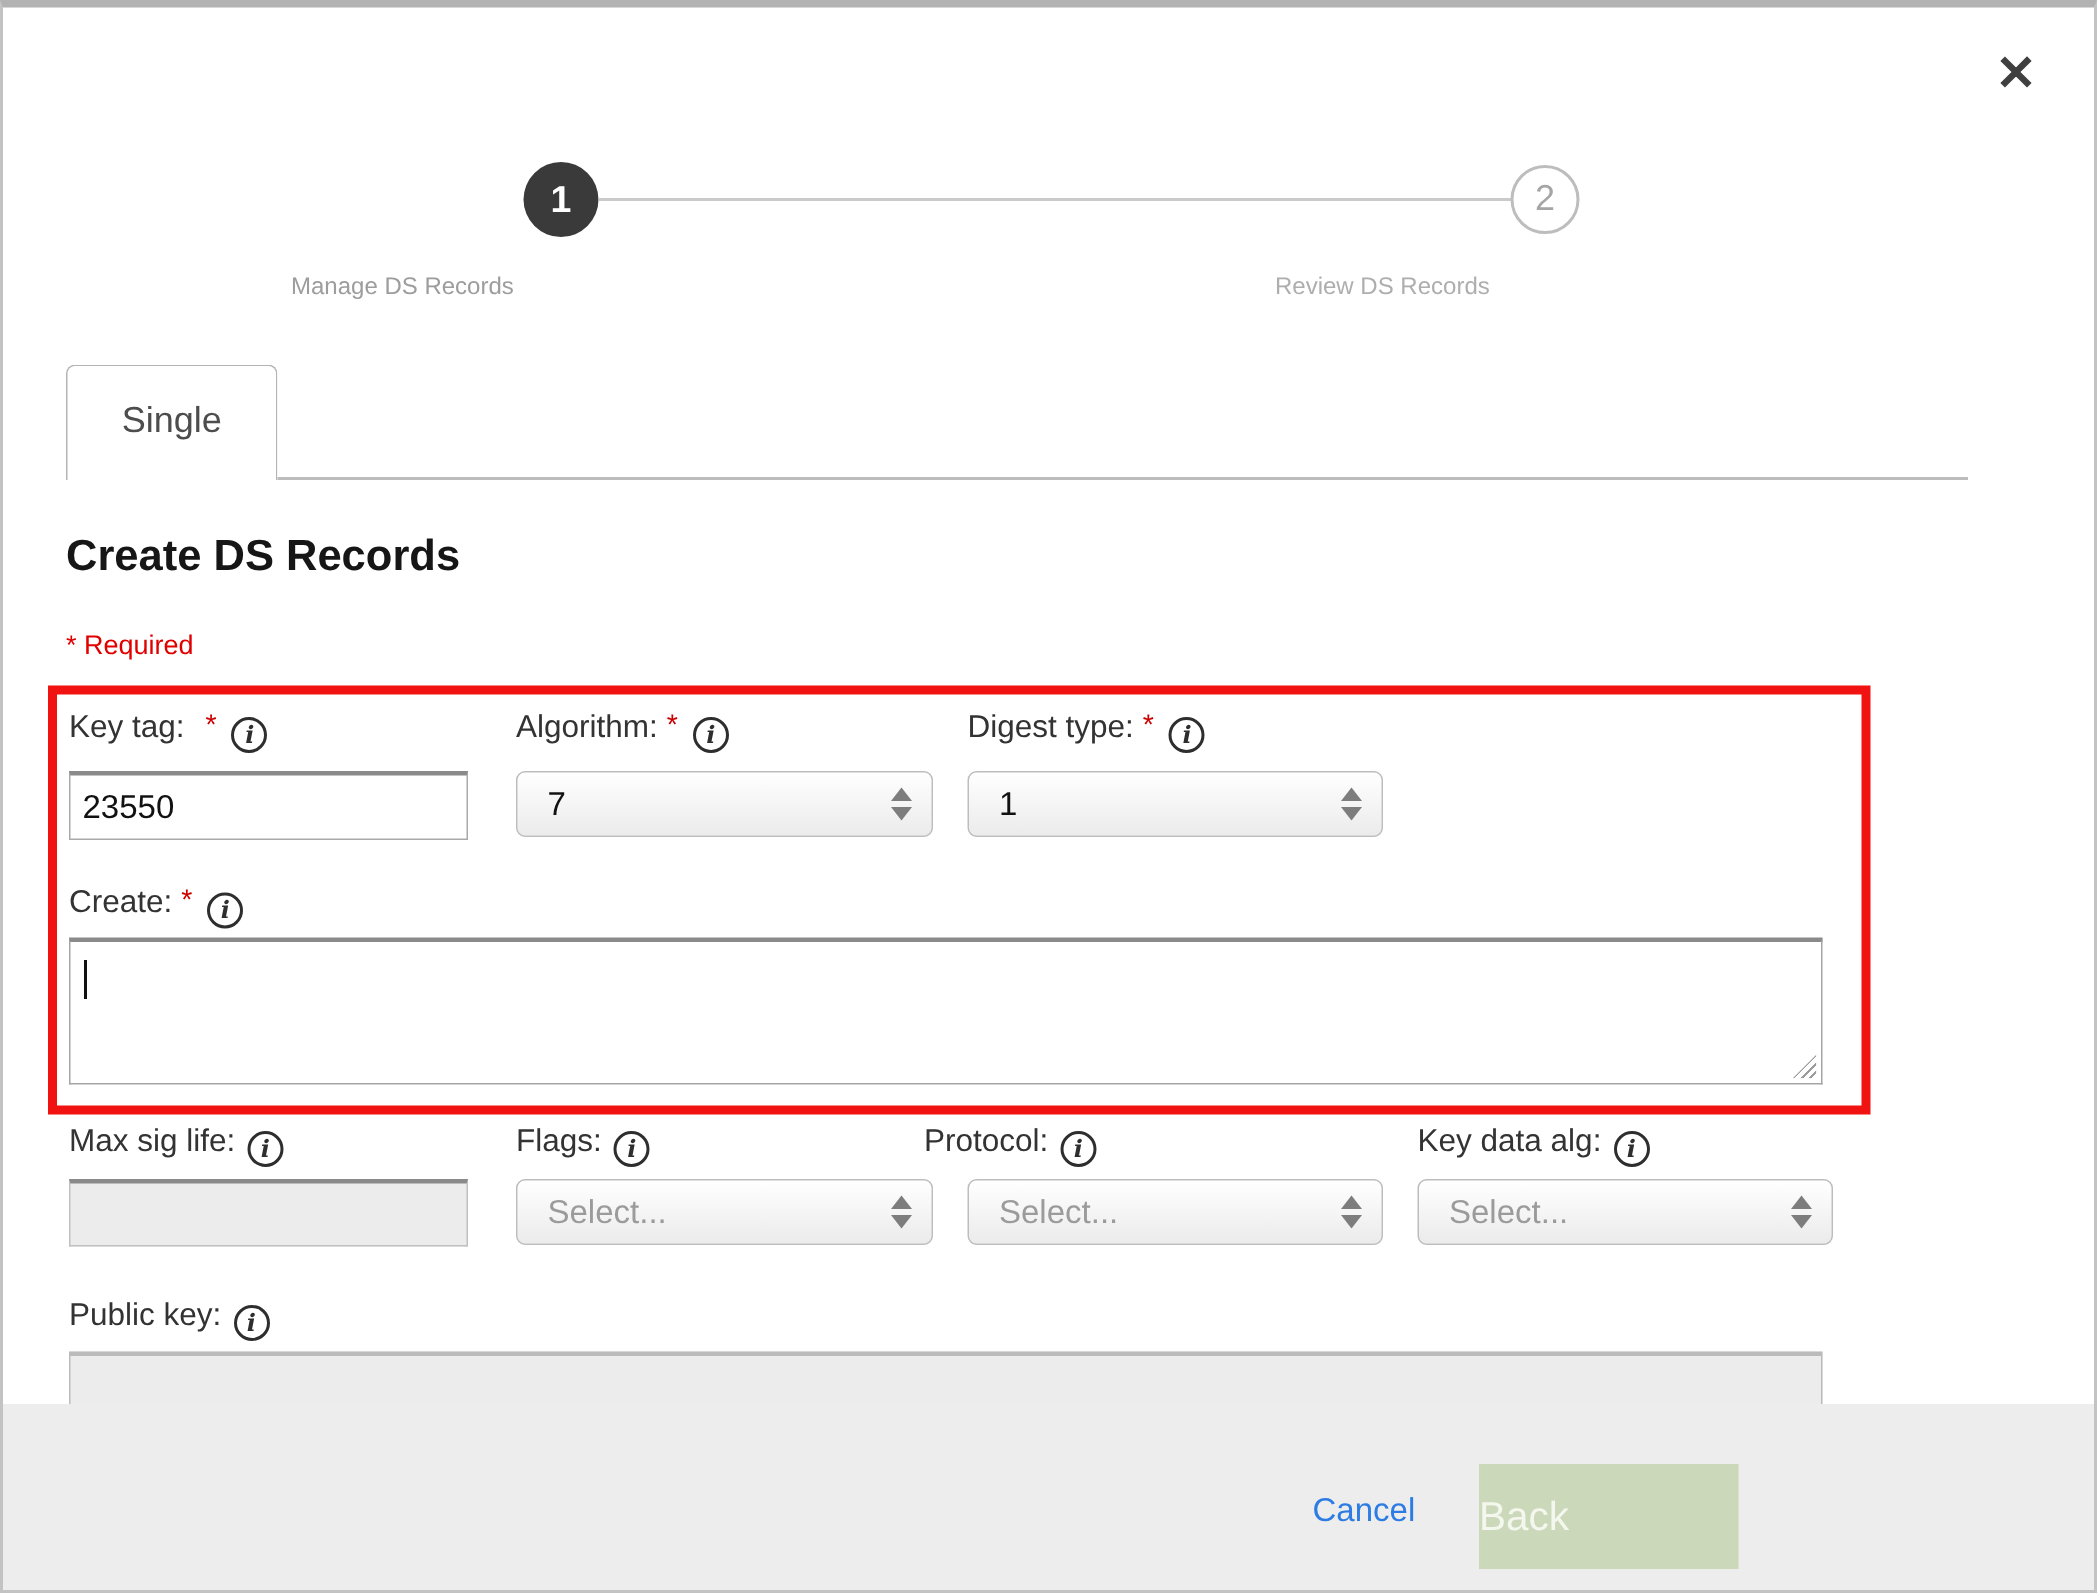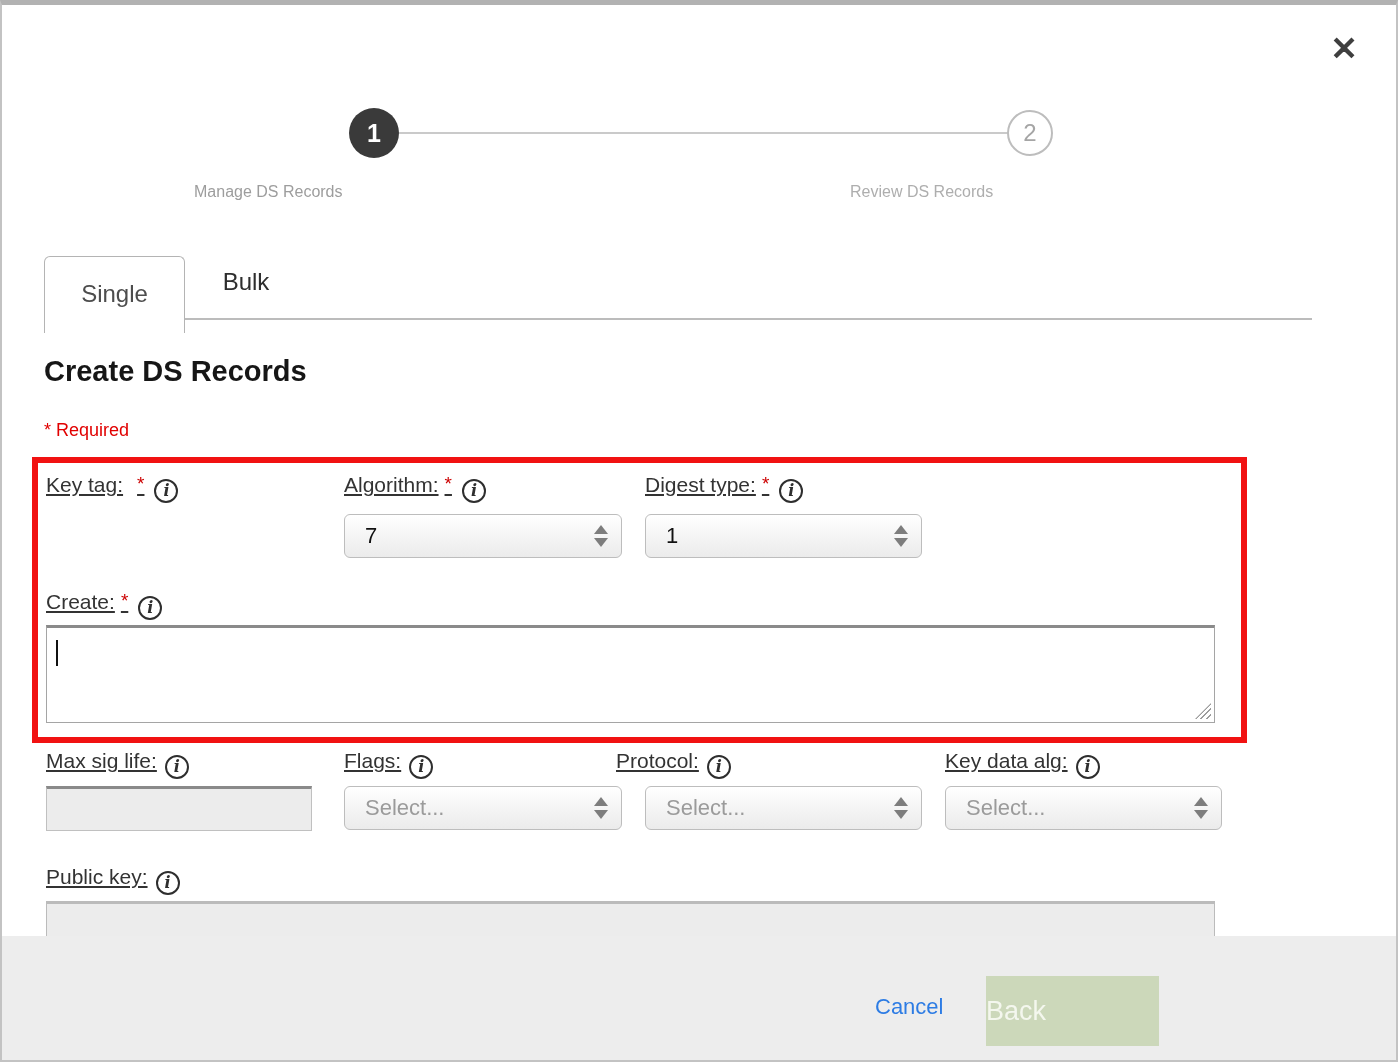--- a/index.html
+++ b/index.html
@@ -20,33 +20,33 @@
   .step-circle.inactive { left:1005px; top:105px; width:46px; height:46px; background:#fff;
                           border:2px solid #bdbdbd; color:#a5a5a5; font-size:24px; line-height:42px; }
   .step-line { position:absolute; left:397px; top:127px; width:610px; height:2px; background:#cacaca; }
   .step-label { position:absolute; top:178px; width:360px; text-align:left; font-size:16px; }
   .step-label.l1 { left:192px; color:#9d9d9d; }
   .step-label.l2 { left:848px; color:#aeaeae; }
 
   
   .tab { position:absolute; top:238px; height:77px; font-size:24px; text-align:center; cursor:pointer; }
   .tab.active { left:42px; width:141px; background:#fff; border:1px solid #b4b4b4; border-bottom:none;
-                border-radius:6px 6px 0 0; color:#4d4d4d; line-height:74px; z-index:2;margin-top:13px; }
+                border-radius:6px 6px 0 0; color:#4d4d4d; line-height:74px; z-index:2; }
   .tab.plain { left:183px; width:122px; color:#2e2e2e; line-height:77px; }
   .tab-baseline { position:absolute; left:183px; top:313px; width:1127px; height:2px; background:#bcbcbc; }
 
   .page-title { position:absolute; left:42px; top:350px; font-size:29px; font-weight:bold; color:#161616; }
   .required-note { position:absolute; left:42px; top:415px; font-size:18px; color:#e10000; }
 
   
   .highlight-box { position:absolute; left:30px; top:452px; width:1215px; height:286px;
                    border:6px solid #f11212; pointer-events:none; z-index:5; }
 
   
-  .field-label { position:absolute; height:28px; font-size:21px; color:#333; white-space:nowrap;text-decoration:underline; }
+  .field-label { position:absolute; height:28px; font-size:21px; color:#333; white-space:nowrap; }
   .field-label .asterisk { color:#cc0000; font-size:19px; margin:0 2px 0 6px; position:relative; top:-2px; }
   .field-label .asterisk.wide-gap { margin-left:14px; }
   .info-badge { display:inline-block; width:24px; height:24px; margin-left:8px; border:2px solid #2e2e2e;
                 border-radius:50%; text-align:center; line-height:19px; font-size:16px; font-style:italic;
                 font-weight:bold; font-family:"DejaVu Serif","Liberation Serif",serif; color:#2e2e2e;
                 vertical-align:-4px; cursor:pointer; }
 
   
   .ti { position:absolute; border:1px solid #a9a9a9; border-top:3px solid #8a8a8a; background:#fff;
         font-size:22px; font-family:inherit; padding:0 8px; color:#111; }
@@ -93,38 +93,38 @@
 
   <div>
     <div class="step-circle active">1</div>
     <div class="step-line"></div>
     <div class="step-circle inactive">2</div>
     <div class="step-label l1">Manage DS Records</div>
     <div class="step-label l2">Review DS Records</div>
   </div>
 
   <div class="tab active">Single</div>
-  <div class="tab plain">Bulk</div>
   <div class="tab-baseline"></div>
 
   <h1 class="page-title">Create DS Records</h1>
   <div class="required-note">* Required</div>
 
   <div class="highlight-box"></div>
 
   <div class="field-label" style="left:44px; top:468px;">
     <span>Key tag:</span><span class="asterisk wide-gap">*</span><span class="info-badge">i</span>
   </div>
   <div class="field-label" style="left:342px; top:468px;">
     <span>Algorithm:</span><span class="asterisk">*</span><span class="info-badge">i</span>
   </div>
   <div class="field-label" style="left:643px; top:468px;">
     <span>Digest type:</span><span class="asterisk">*</span><span class="info-badge">i</span>
   </div>
 
+  <input class="ti" style="left: 44px; top: 509px; width: 266px; height: 46px;" value="23550">
   <div class="sel" style="left:342px; top:509px; width:278px;">
     <span class="val">7</span>
     <span class="sel-arrows"></span>
   </div>
   <div class="sel" style="left:643px; top:509px; width:277px;">
     <span class="val">1</span>
     <span class="sel-arrows"></span>
   </div>
 
   <div class="field-label" style="left:44px; top:585px;">

